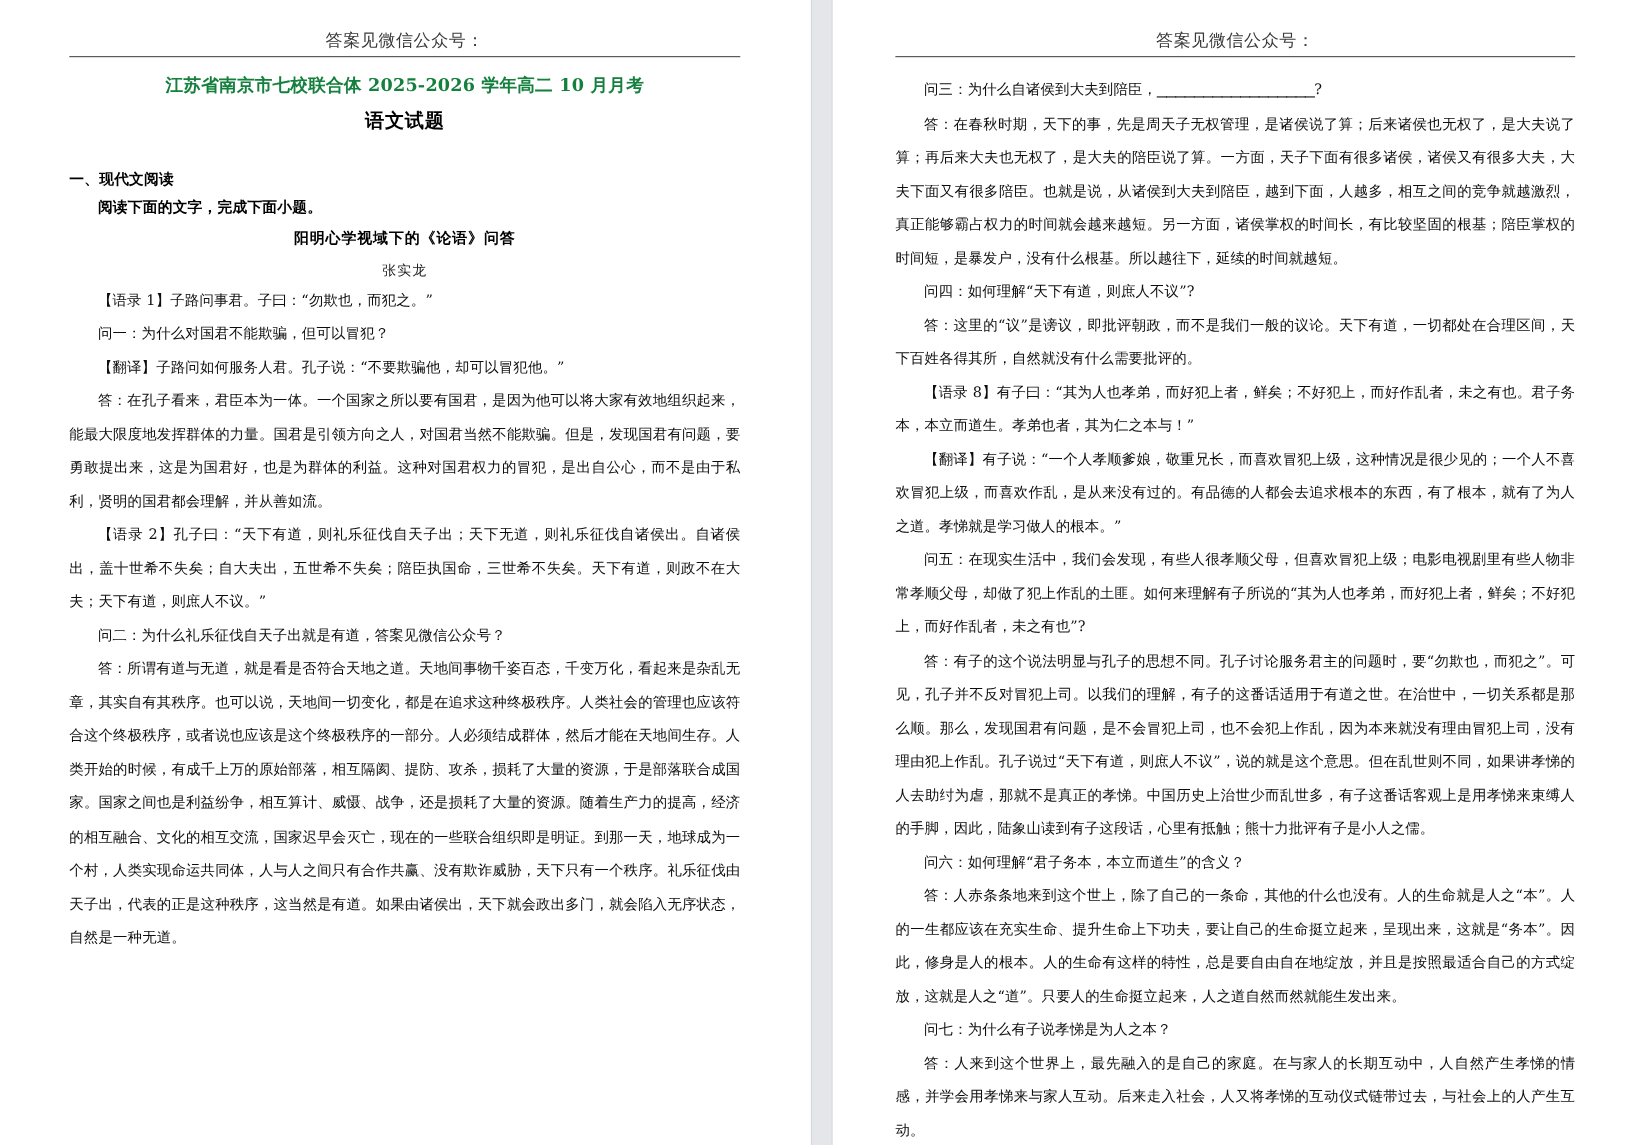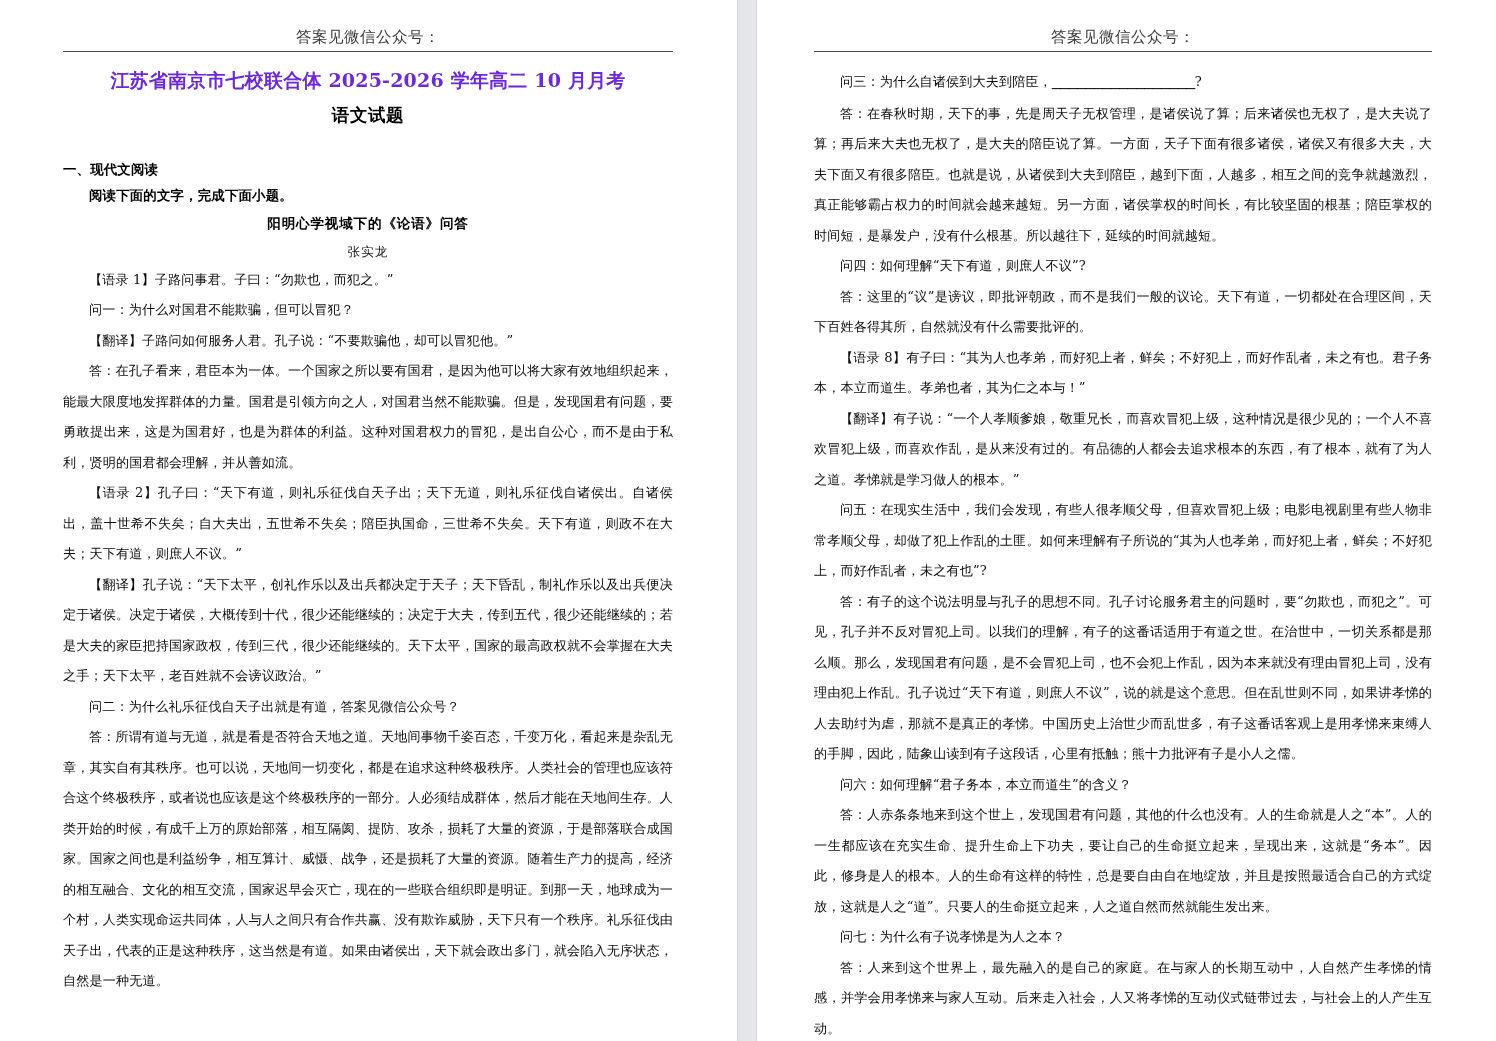--- a/index.html
+++ b/index.html
@@ -77,23 +77,23 @@
     border: 0;
     border-top: 1.6px solid #4a4a4a;
     margin: 0 0 10px 0;
     height: 0;
   }
 
   
   .doc-title {
     text-align: center;
     font-weight: bold;
-    font-size: 19px;
+    font-size: 16px;
     line-height: 1.95;
-    color: #6d28d9;
+    color: #15803d;
     letter-spacing: 0.2px;
     white-space: nowrap;
     font-family: "DejaVu Serif", "Liberation Serif", serif;
   }
   .doc-subtitle {
     text-align: center;
     font-weight: bold;
     font-size: 17.5px;
     line-height: 1.9;
     color: #000;
@@ -176,21 +176,20 @@
 
       <div class="article-title">阳明心学视域下的《论语》问答</div>
 
       <div class="article-author">张实龙</div>
 
       <p class="para">【语录 1】子路问事君。子曰：“勿欺也，而犯之。”</p>
       <p class="para">问一：为什么对国君不能欺骗，但可以冒犯？</p>
       <p class="para">【翻译】子路问如何服务人君。孔子说：“不要欺骗他，却可以冒犯他。”</p>
       <p class="para">答：在孔子看来，君臣本为一体。一个国家之所以要有国君，是因为他可以将大家有效地组织起来，能最大限度地发挥群体的力量。国君是引领方向之人，对国君当然不能欺骗。但是，发现国君有问题，要勇敢提出来，这是为国君好，也是为群体的利益。这种对国君权力的冒犯，是出自公心，而不是由于私利，贤明的国君都会理解，并从善如流。</p>
       <p class="para">【语录 2】孔子曰：“天下有道，则礼乐征伐自天子出；天下无道，则礼乐征伐自诸侯出。自诸侯出，盖十世希不失矣；自大夫出，五世希不失矣；陪臣执国命，三世希不失矣。天下有道，则政不在大夫；天下有道，则庶人不议。”</p>
-      <p class="para">【翻译】孔子说：“天下太平，创礼作乐以及出兵都决定于天子；天下昏乱，制礼作乐以及出兵便决定于诸侯。决定于诸侯，大概传到十代，很少还能继续的；决定于大夫，传到五代，很少还能继续的；若是大夫的家臣把持国家政权，传到三代，很少还能继续的。天下太平，国家的最高政权就不会掌握在大夫之手；天下太平，老百姓就不会谤议政治。”</p>
       <p class="para">问二：为什么礼乐征伐自天子出就是有道，答案见微信公众号？</p>
       <p class="para">答：所谓有道与无道，就是看是否符合天地之道。天地间事物千姿百态，千变万化，看起来是杂乱无章，其实自有其秩序。也可以说，天地间一切变化，都是在追求这种终极秩序。人类社会的管理也应该符合这个终极秩序，或者说也应该是这个终极秩序的一部分。人必须结成群体，然后才能在天地间生存。人类开始的时候，有成千上万的原始部落，相互隔阂、提防、攻杀，损耗了大量的资源，于是部落联合成国家。国家之间也是利益纷争，相互算计、威慑、战争，还是损耗了大量的资源。随着生产力的提高，经济的相互融合、文化的相互交流，国家迟早会灭亡，现在的一些联合组织即是明证。到那一天，地球成为一个村，人类实现命运共同体，人与人之间只有合作共赢、没有欺诈威胁，天下只有一个秩序。礼乐征伐由天子出，代表的正是这种秩序，这当然是有道。如果由诸侯出，天下就会政出多门，就会陷入无序状态，自然是一种无道。</p>
 
     </div>
   </div>
 
   <div class="page-gap"></div>
 
   <div class="page page-right">
     <div class="page-inner">
@@ -201,20 +200,20 @@
       <p class="para body-start"><span>问三：为什么自诸侯到大夫到陪臣，</span><span class="blank-line">_________________</span><span>?</span></p>
 
       <p class="para">答：在春秋时期，天下的事，先是周天子无权管理，是诸侯说了算；后来诸侯也无权了，是大夫说了算；再后来大夫也无权了，是大夫的陪臣说了算。一方面，天子下面有很多诸侯，诸侯又有很多大夫，大夫下面又有很多陪臣。也就是说，从诸侯到大夫到陪臣，越到下面，人越多，相互之间的竞争就越激烈，真正能够霸占权力的时间就会越来越短。另一方面，诸侯掌权的时间长，有比较坚固的根基；陪臣掌权的时间短，是暴发户，没有什么根基。所以越往下，延续的时间就越短。</p>
       <p class="para">问四：如何理解“天下有道，则庶人不议”?</p>
       <p class="para">答：这里的“议”是谤议，即批评朝政，而不是我们一般的议论。天下有道，一切都处在合理区间，天下百姓各得其所，自然就没有什么需要批评的。</p>
       <p class="para">【语录 8】有子曰：“其为人也孝弟，而好犯上者，鲜矣；不好犯上，而好作乱者，未之有也。君子务本，本立而道生。孝弟也者，其为仁之本与！”</p>
       <p class="para">【翻译】有子说：“一个人孝顺爹娘，敬重兄长，而喜欢冒犯上级，这种情况是很少见的；一个人不喜欢冒犯上级，而喜欢作乱，是从来没有过的。有品德的人都会去追求根本的东西，有了根本，就有了为人之道。孝悌就是学习做人的根本。”</p>
       <p class="para">问五：在现实生活中，我们会发现，有些人很孝顺父母，但喜欢冒犯上级；电影电视剧里有些人物非常孝顺父母，却做了犯上作乱的土匪。如何来理解有子所说的“其为人也孝弟，而好犯上者，鲜矣；不好犯上，而好作乱者，未之有也”?</p>
       <p class="para">答：有子的这个说法明显与孔子的思想不同。孔子讨论服务君主的问题时，要“勿欺也，而犯之”。可见，孔子并不反对冒犯上司。以我们的理解，有子的这番话适用于有道之世。在治世中，一切关系都是那么顺。那么，发现国君有问题，是不会冒犯上司，也不会犯上作乱，因为本来就没有理由冒犯上司，没有理由犯上作乱。孔子说过“天下有道，则庶人不议”，说的就是这个意思。但在乱世则不同，如果讲孝悌的人去助纣为虐，那就不是真正的孝悌。中国历史上治世少而乱世多，有子这番话客观上是用孝悌来束缚人的手脚，因此，陆象山读到有子这段话，心里有抵触；熊十力批评有子是小人之儒。</p>
       <p class="para">问六：如何理解“君子务本，本立而道生”的含义？</p>
-      <p class="para">答：人赤条条地来到这个世上，发现国君有问题，其他的什么也没有。人的生命就是人之“本”。人的一生都应该在充实生命、提升生命上下功夫，要让自己的生命挺立起来，呈现出来，这就是“务本”。因此，修身是人的根本。人的生命有这样的特性，总是要自由自在地绽放，并且是按照最适合自己的方式绽放，这就是人之“道”。只要人的生命挺立起来，人之道自然而然就能生发出来。</p>
+      <p class="para">答：人赤条条地来到这个世上，除了自己的一条命，其他的什么也没有。人的生命就是人之“本”。人的一生都应该在充实生命、提升生命上下功夫，要让自己的生命挺立起来，呈现出来，这就是“务本”。因此，修身是人的根本。人的生命有这样的特性，总是要自由自在地绽放，并且是按照最适合自己的方式绽放，这就是人之“道”。只要人的生命挺立起来，人之道自然而然就能生发出来。</p>
       <p class="para">问七：为什么有子说孝悌是为人之本？</p>
       <p class="para">答：人来到这个世界上，最先融入的是自己的家庭。在与家人的长期互动中，人自然产生孝悌的情感，并学会用孝悌来与家人互动。后来走入社会，人又将孝悌的互动仪式链带过去，与社会上的人产生互动。</p>
 
     </div>
   </div>
 
 </div>
 
 </body></html>

